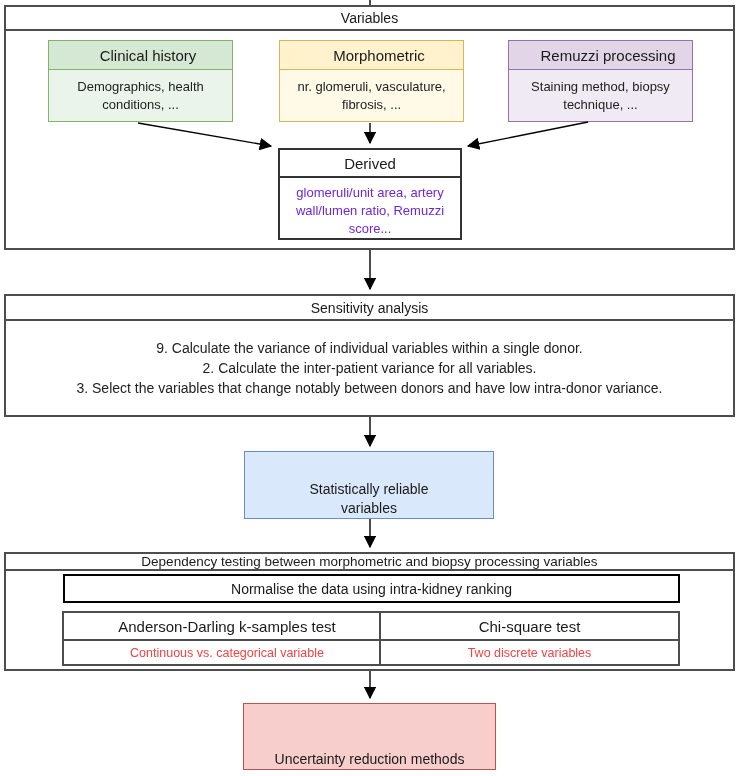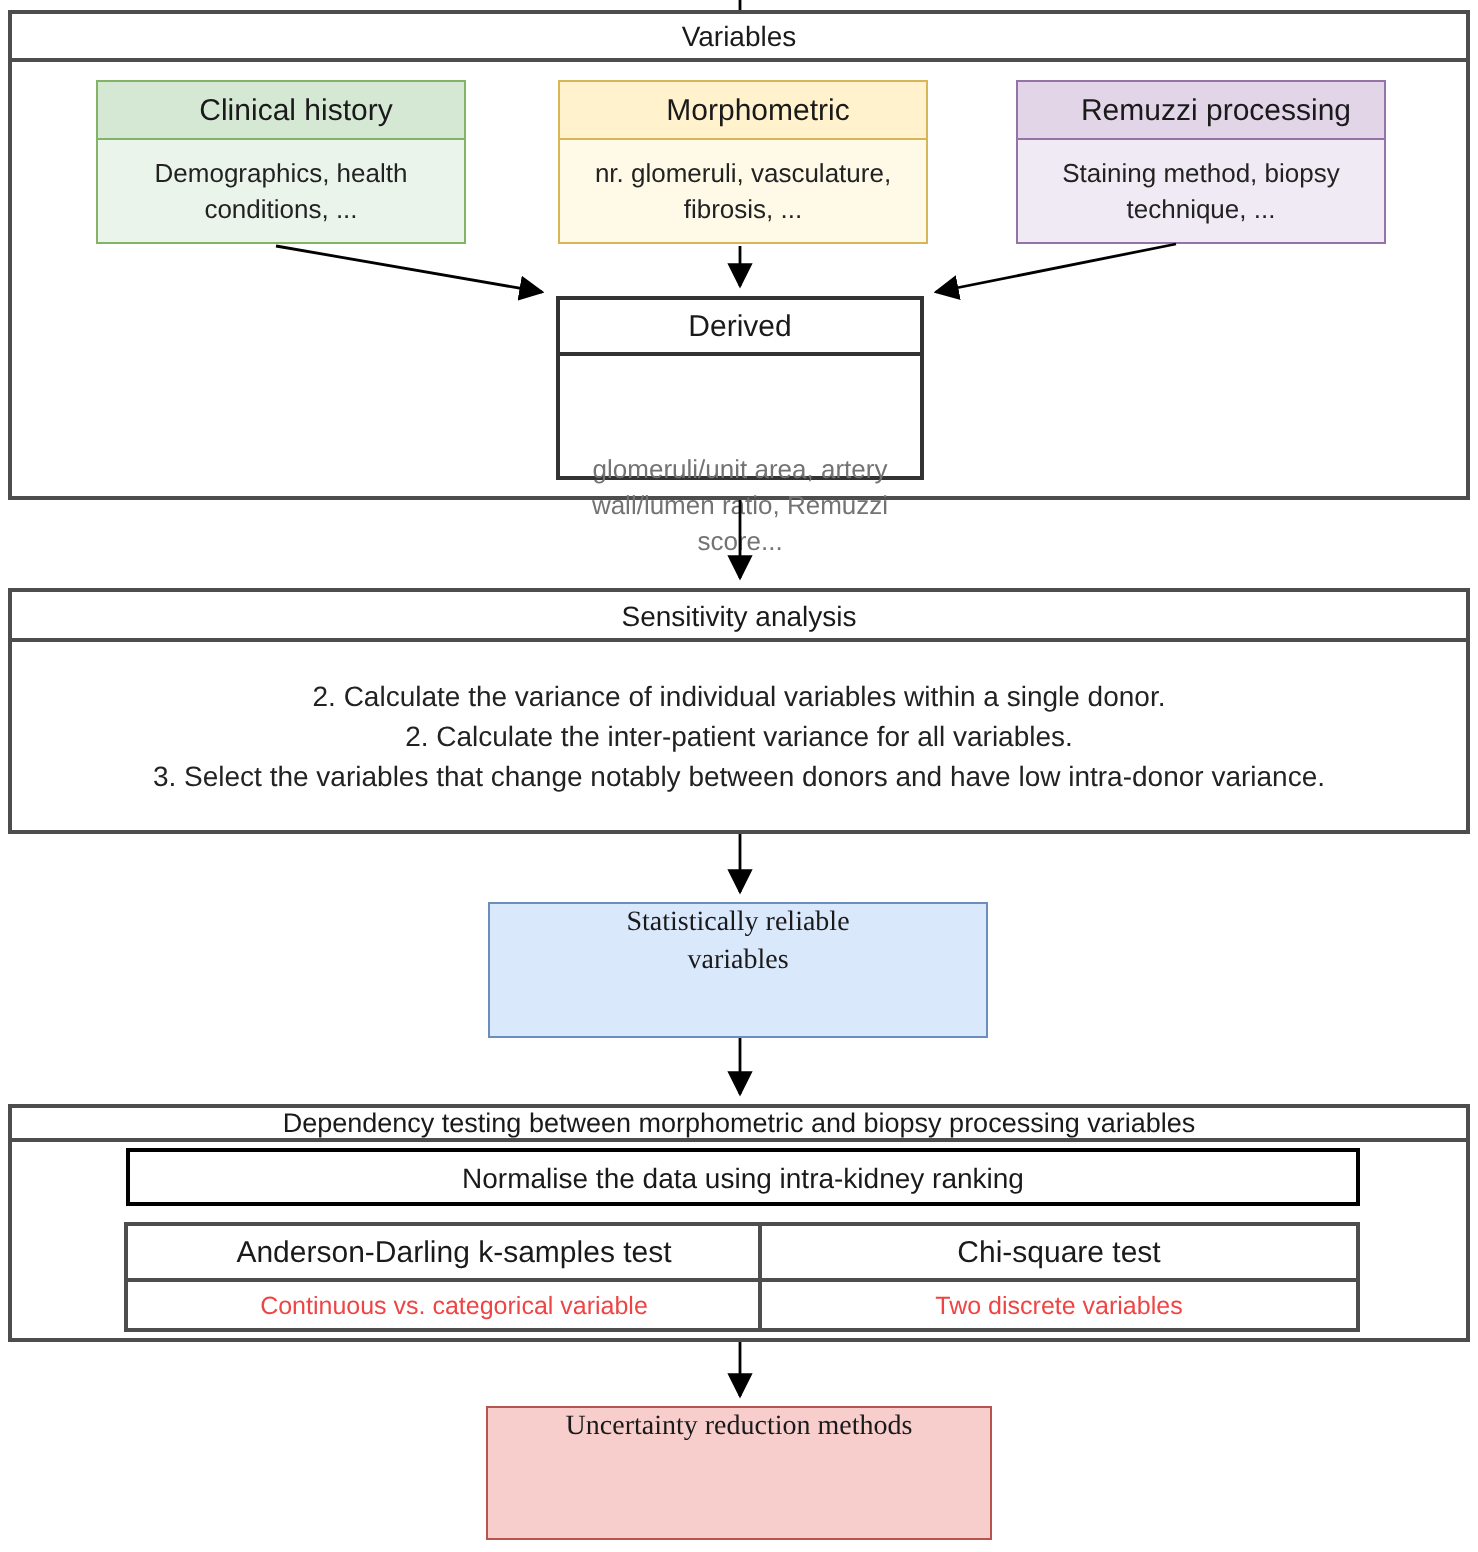--- a/index.html
+++ b/index.html
@@ -12,25 +12,25 @@
   .center{display:flex;align-items:center;justify-content:center;text-align:center;}
   .cat-box{border:1px solid #999;background:#fff;}
   .cat-header{height:29px;display:flex;align-items:center;justify-content:center;
               font-size:15px;border-bottom:1px solid #999;box-sizing:border-box;padding-left:15px;}
   .cat-body{height:52px;display:flex;align-items:center;justify-content:center;
             text-align:center;font-size:13px;line-height:18px;padding:0 14px;color:#222;}
   .derived-box{border:2px solid #333;background:#fff;}
   .derived-header{height:28px;display:flex;align-items:center;justify-content:center;
                   font-size:15px;border-bottom:2px solid #333;box-sizing:border-box;}
   .derived-body{display:flex;align-items:center;justify-content:center;text-align:center;
-                font-size:13px;line-height:18px;padding:4px 10px;color:#737373;margin-top:42px;}
+                font-size:13px;line-height:18px;padding:4px 10px;color:#6d28d9;}
   .sens-body{display:flex;flex-direction:column;align-items:center;justify-content:center;
              height:94px;font-size:14px;line-height:20px;text-align:center;color:#222;}
-  .pill{display:flex;align-items:flex-start;justify-content:center;text-align:center;
-        font-size:14px;line-height:19px;font-family:Liberation Serif, serif;}
+  .pill{display:flex;align-items:flex-end;justify-content:center;text-align:center;
+        font-size:14px;line-height:19px;}
   .test-box{border:2px solid #4d4d4d;background:#fff;}
   .test-header{height:28px;display:flex;align-items:center;justify-content:center;
                font-size:15px;border-bottom:2px solid #4d4d4d;box-sizing:border-box;}
   .test-body{height:23px;display:flex;align-items:center;justify-content:center;
              font-size:12.5px;color:#ef4444;}
   svg.arrows{position:absolute;left:0;top:0;pointer-events:none;}
 </style>
 </head>
 <body>
 
@@ -56,21 +56,21 @@
   </div>
 
   <div class="abs derived-box" style="left:278px;top:148px;width:184px;height:92px;">
     <div class="derived-header">Derived</div>
     <div class="derived-body" style="height:58px;">glomeruli/unit area, artery wall/lumen ratio, Remuzzi score...</div>
   </div>
 
   <div class="abs frame" style="left:4px;top:294px;width:731px;height:123px;">
     <div class="frame-header" style="height:25px;font-size:14px;">Sensitivity analysis</div>
     <div class="sens-body">
-      <div>2. Calculate the variance of individual variables within a single donor.</div>
+      <div>9. Calculate the variance of individual variables within a single donor.</div>
       <div>2. Calculate the inter-patient variance for all variables.</div>
       <div>3. Select the variables that change notably between donors and have low intra-donor variance.</div>
     </div>
   </div>
 
   <div class="abs pill" style="left: 244px; top: 451px; width: 250px; height: 68px; border: 1px solid rgb(108, 142, 191); background-color: rgb(218, 232, 252);">
     <span style="max-width:150px;display:inline-block;">Statistically reliable variables</span>
   </div>
 
   <div class="abs frame" style="left:4px;top:552px;width:731px;height:119px;">

